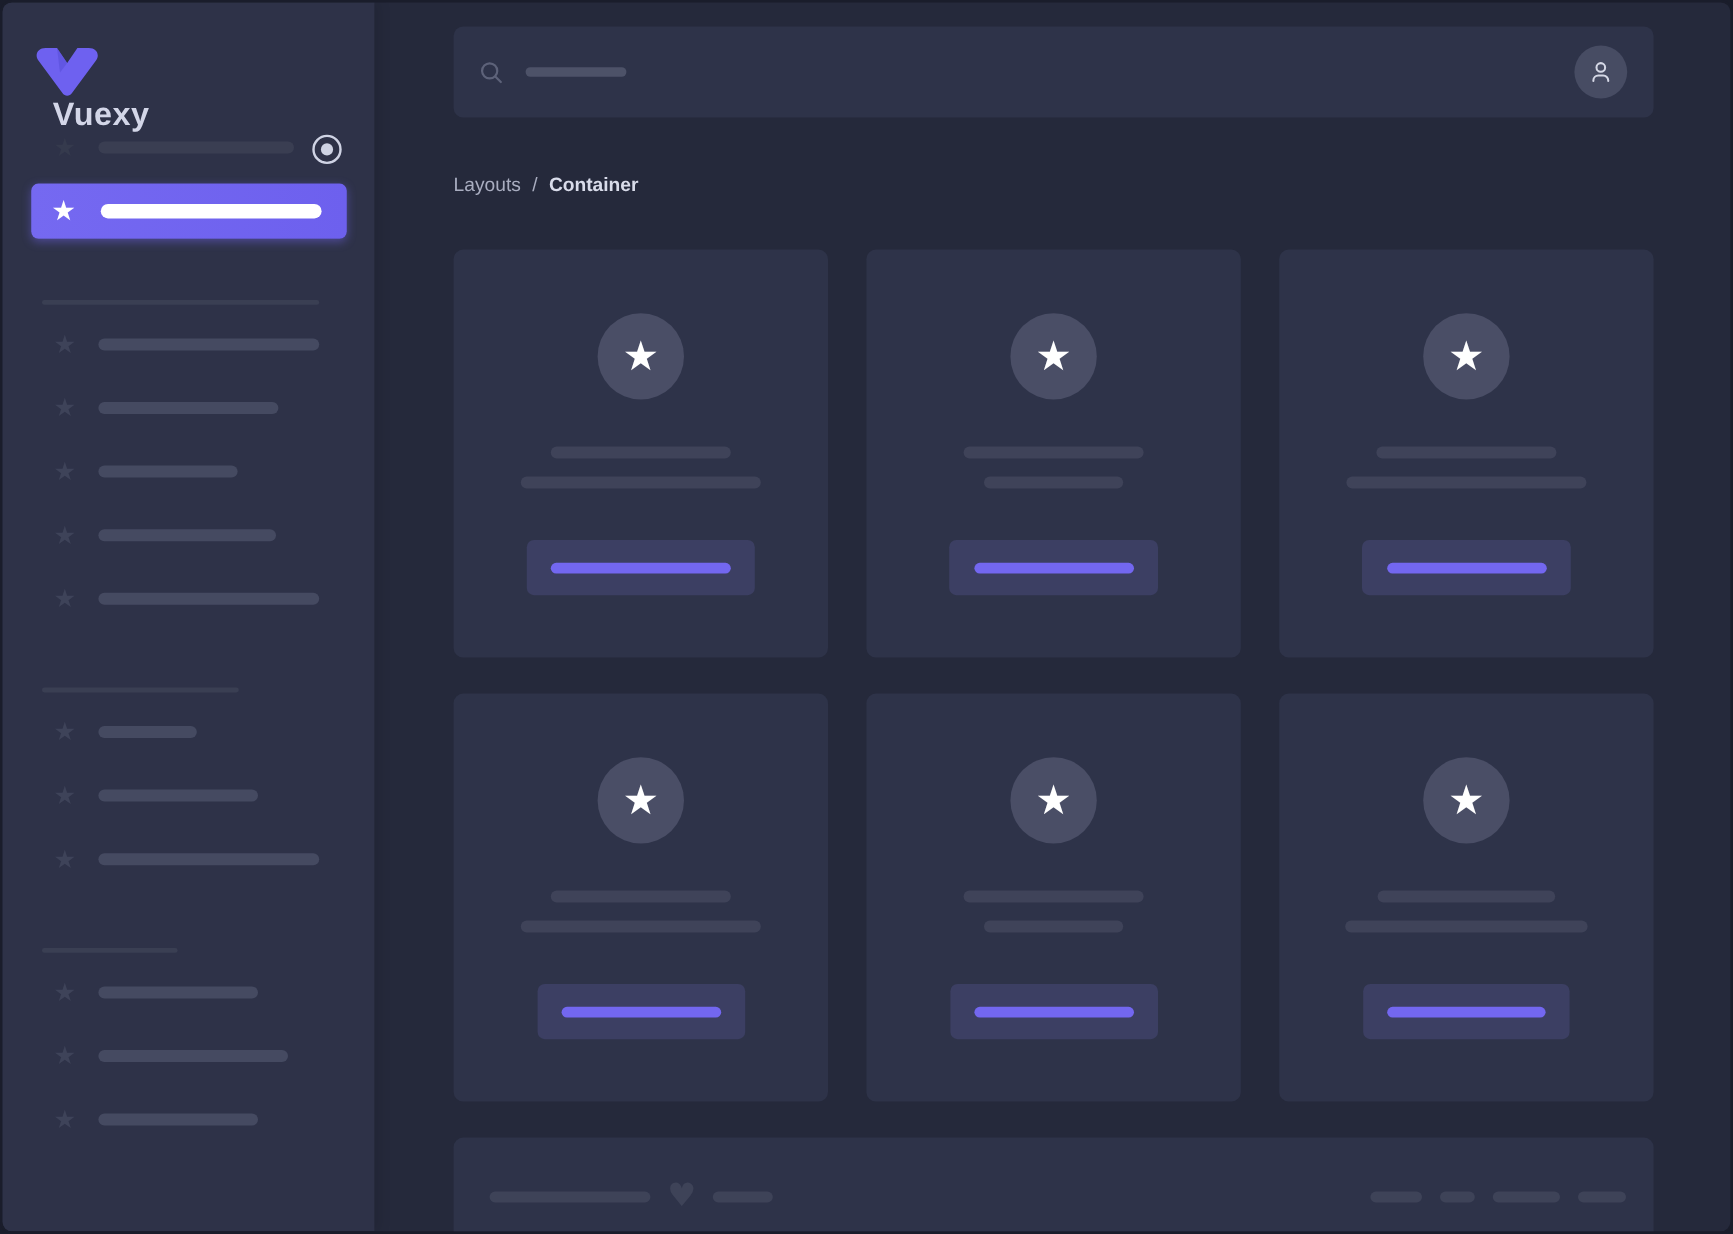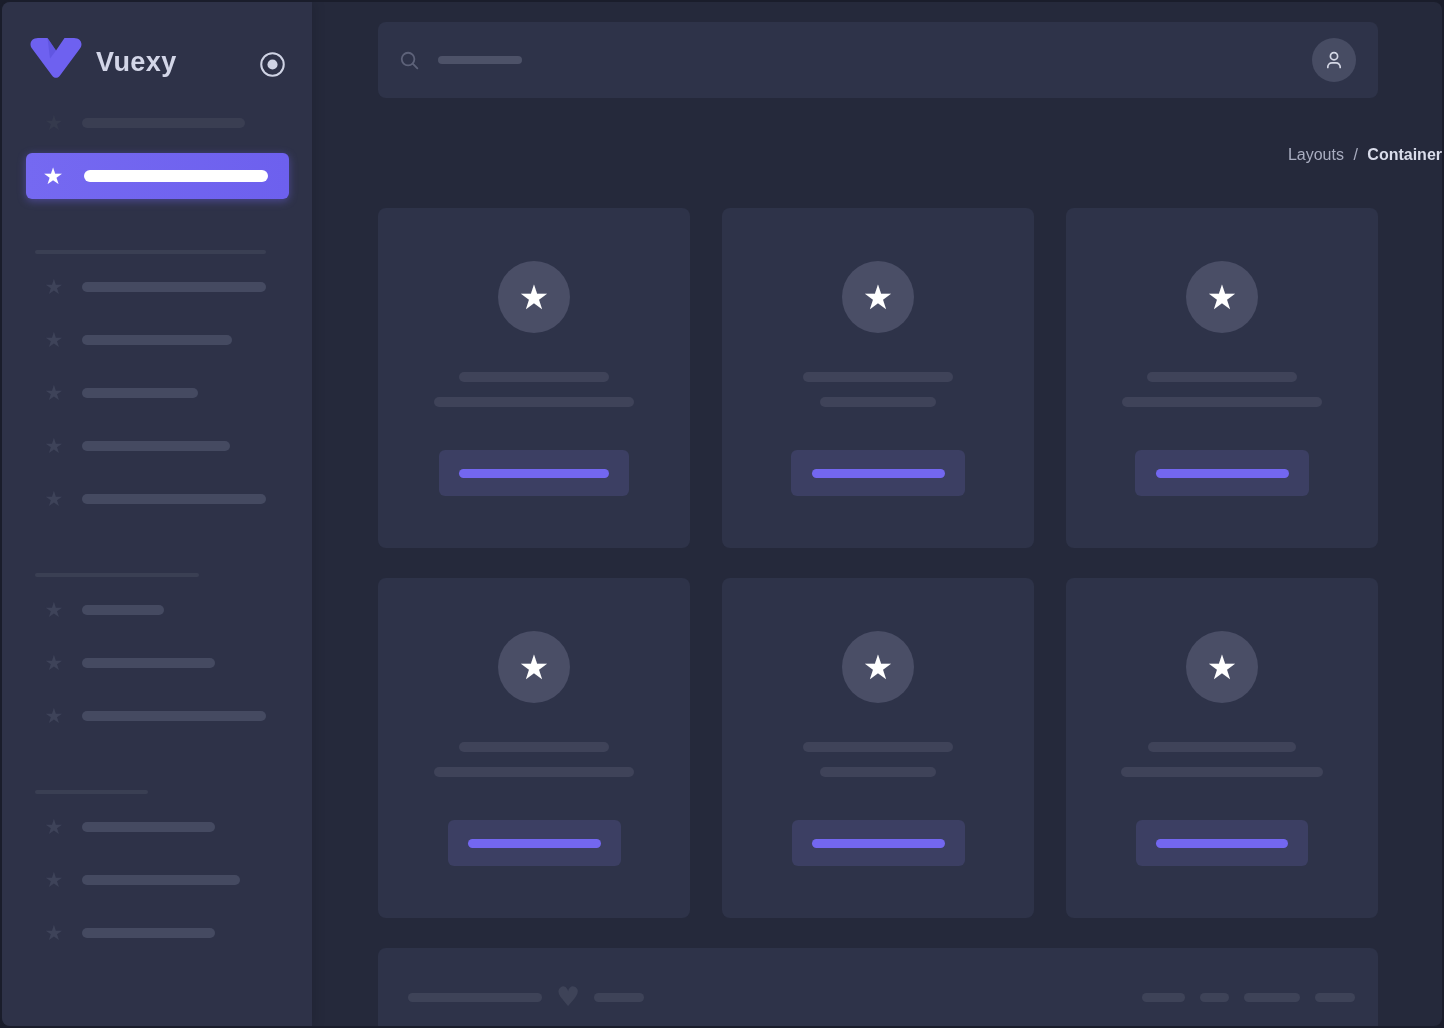--- a/index.html
+++ b/index.html
@@ -4,21 +4,21 @@
 <style>
   html,body{margin:0;padding:0;background:#1a1d2b;}
   *{box-sizing:border-box;}
   .screen{
     position:relative;width:1444px;height:1028px;overflow:hidden;
     background:#25293b;border:2px solid #1a1d2b;border-radius:10px;
     font-family:"Liberation Sans",sans-serif;
   }
   
   .sidebar{position:absolute;left:0;top:0;bottom:0;width:310px;background:#2e3248;box-shadow:4px 0 10px rgba(0,0,0,.10);}
-  .sidebar-header{display:flex;align-items:flex-end;height:76px;padding:38px 26px 0 28px;}
+  .sidebar-header{display:flex;align-items:flex-start;height:76px;padding:38px 26px 0 28px;flex-direction:column;}
   .logo{display:inline-flex;width:52px;height:40px;}
   .brand{margin-left:14px;font-size:27px;font-weight:bold;color:#d3d6e8;letter-spacing:.4px;}
   .pin{margin-left:auto;display:inline-flex;cursor:pointer;}
   .nav{padding:0 23px 0 24px;}
   .nav-item{display:flex;align-items:center;height:24px;margin-left:16px;}
   .star{width:24px;font-family:"DejaVu Sans",sans-serif;font-size:21px;line-height:24px;text-align:center;color:#3e4359;}
   .star.dim{color:#353a4d;}
   .sk{display:inline-block;height:10px;border-radius:6px;background:#454a61;}
   .sk.dim{background:#3a3e52;}
   .nav-item .sk{margin-left:16px;}
@@ -26,21 +26,21 @@
     background:linear-gradient(90deg,#7569f1,#6d60ee);box-shadow:0 2px 8px rgba(115,103,240,.45);
     padding-left:15px;cursor:pointer;}
   .nav-active .star{color:#ffffff;font-size:23px;}
   .nav-active .sk{margin-left:19px;height:12px;border-radius:6px;background:#ffffff;}
   .nav-divider{height:4px;border-radius:2px;background:#3a3f53;margin-left:9px;}
   
   .main{position:absolute;left:310px;top:0;right:0;bottom:0;padding:20px 0 0 66px;}
   .navbar{width:1000px;height:76px;background:#2e3349;border-radius:8px;display:flex;align-items:center;padding:0 22px 0 20px;}
   .navbar .sk{margin-left:17px;height:8px;background:#4d5268;}
   .avatar{margin-left:auto;width:44px;height:44px;border-radius:50%;background:#474c63;display:flex;align-items:center;justify-content:center;cursor:pointer;}
-  .breadcrumb{margin-top:48px;font-size:16px;line-height:18px;color:#a9adc0;text-align:right;}
+  .breadcrumb{margin-top:48px;font-size:16px;line-height:18px;color:#a9adc0;}
   .breadcrumb .sep{margin:0 5px;}
   .breadcrumb .current{color:#d9dcea;font-weight:bold;}
   .crumb-link{cursor:pointer;}
   
   .grid{margin-top:44px;display:grid;grid-template-columns:repeat(3,312px);column-gap:32px;row-gap:30px;width:1000px;}
   .card{width:312px;height:340px;background:#2e3349;border-radius:8px;display:flex;flex-direction:column;align-items:center;}
   .card-circle{margin-top:53px;width:72px;height:72px;border-radius:50%;background:#4a4e66;display:flex;align-items:center;justify-content:center;}
   .card-circle .star{width:auto;color:#ffffff;font-size:34px;line-height:36px;}
   .card-line{height:10px;border-radius:5px;background:#3f4359;}
   .card-line.l1{margin-top:39px;}

